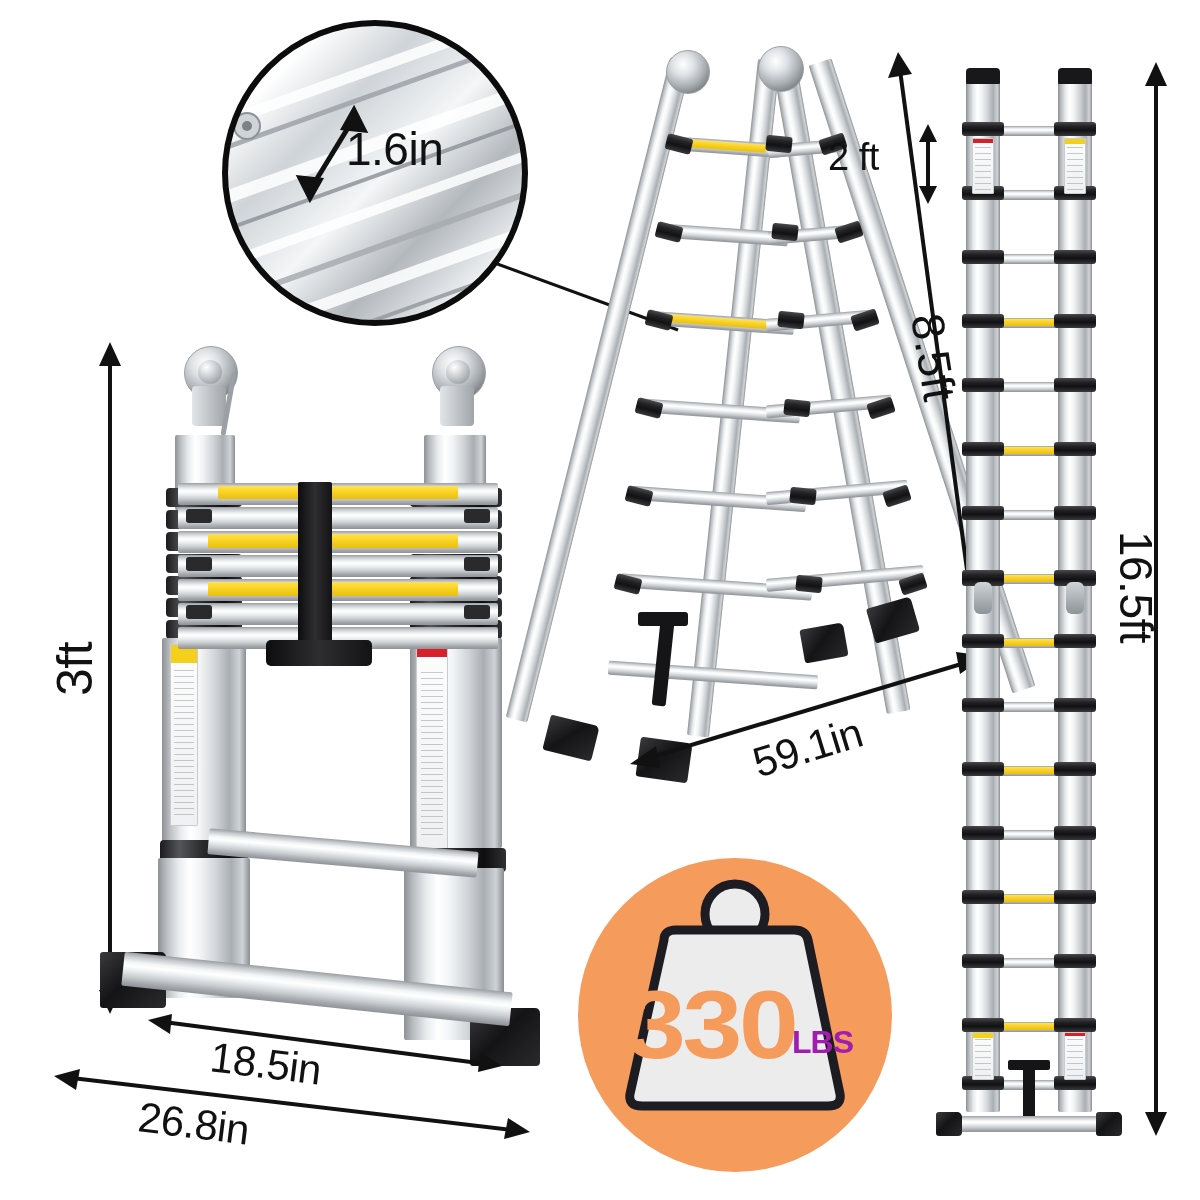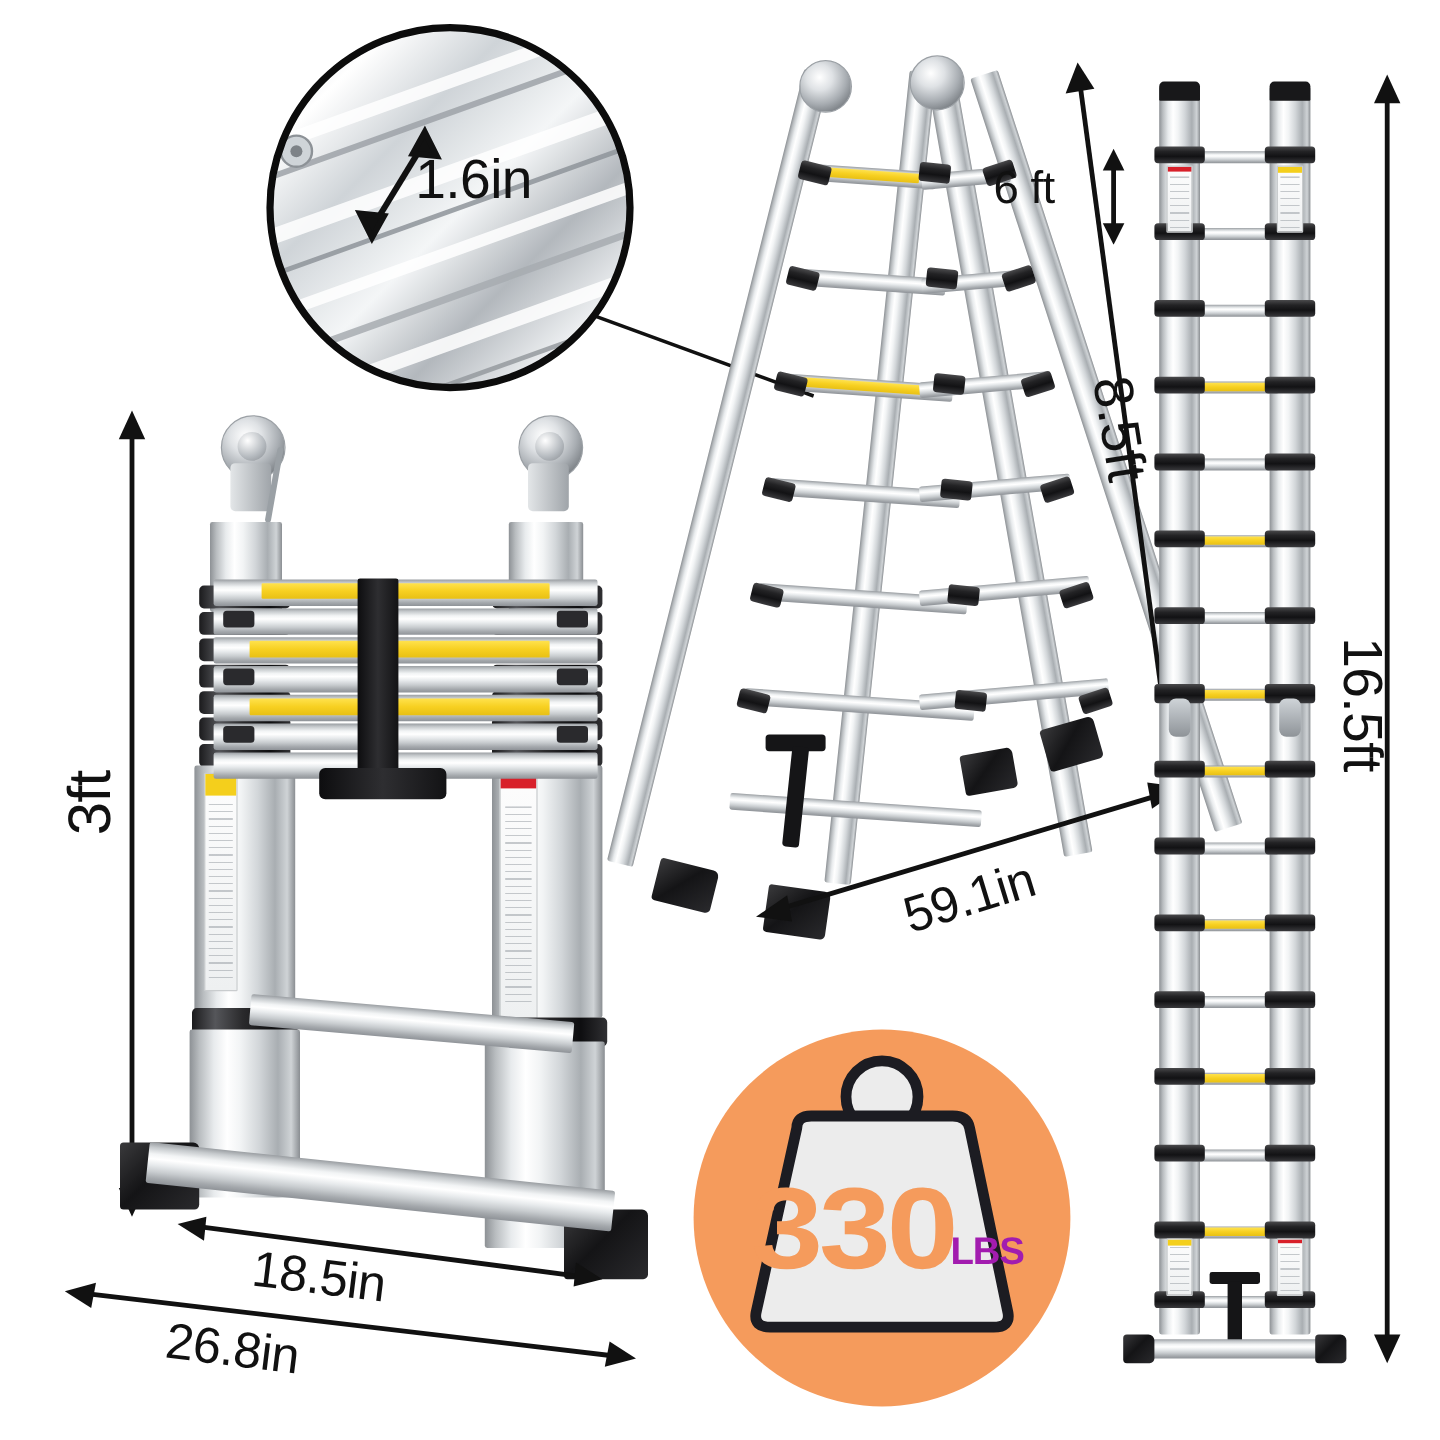--- a/index.html
+++ b/index.html
@@ -406,21 +406,21 @@
 
     <div class="tube-h" style="left:22px;top:1056px;width:154px;height:16px;"></div>
     <div class="foot" style="left:6px;top:1052px;width:26px;height:24px;"></div>
     <div class="foot" style="left:166px;top:1052px;width:26px;height:24px;"></div>
 
     <svg class="abs" style="left:-22px;top:64px;width:40px;height:80px;">
       <line x1="20" y1="12" x2="20" y2="68" stroke="#111" stroke-width="4"></line>
       <polygon points="20,0 29,18 11,18" fill="#111"></polygon>
       <polygon points="20,80 29,62 11,62" fill="#111"></polygon>
     </svg>
-    <div class="dim" style="left:-102px;top:76px;font-size:38px;">6 ft</div>
+    <div class="dim" style="left:-102px;top:76px;font-size:38px;">2 ft</div>
 
     <svg class="abs" style="left:206px;top:0px;width:40px;height:1080px;">
       <line x1="20" y1="18" x2="20" y2="1060" stroke="#111" stroke-width="4"></line>
       <polygon points="20,2 31,26 9,26" fill="#111"></polygon>
       <polygon points="20,1076 31,1052 9,1052" fill="#111"></polygon>
     </svg>
     <div class="dim" style="left:150px;top:500px;font-size:46px;transform:rotate(90deg);">16.5ft</div>
   </div>
 
   <div class="abs" style="left:578px;top:858px;width:314px;height:314px;">

